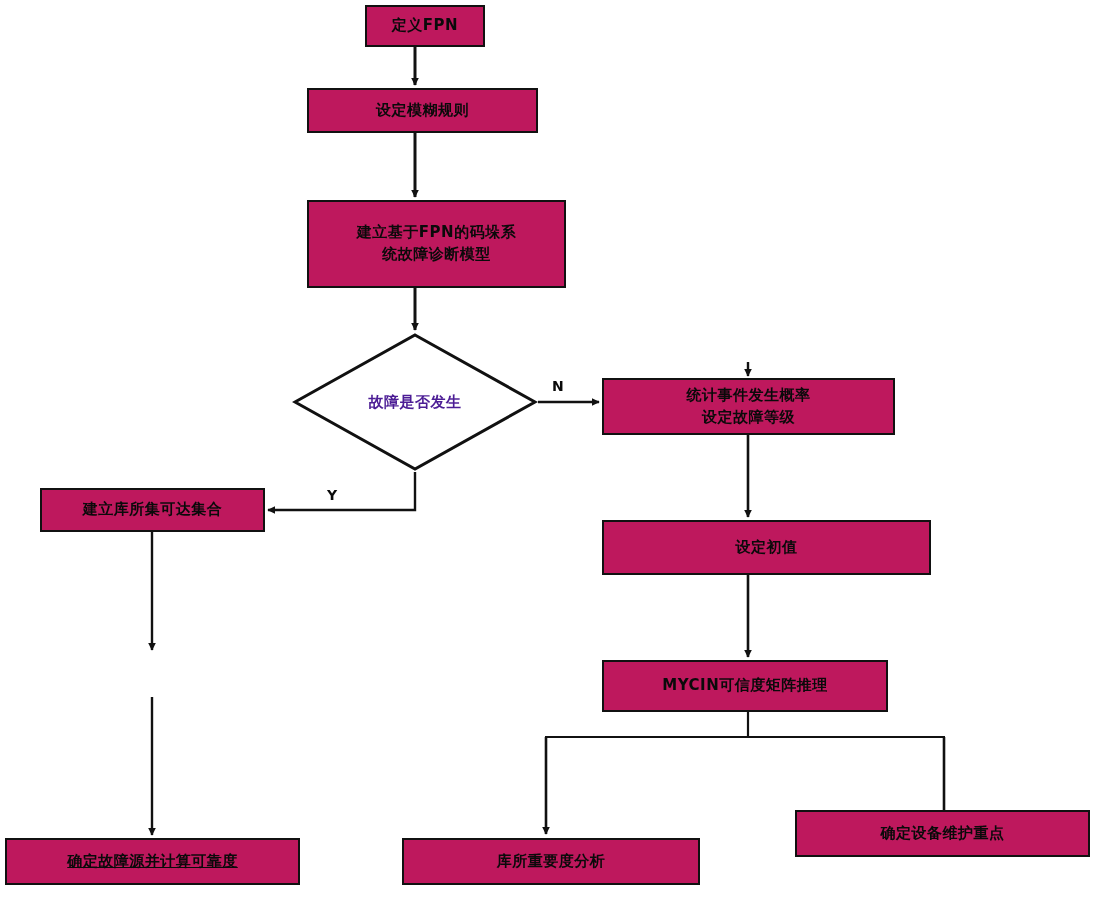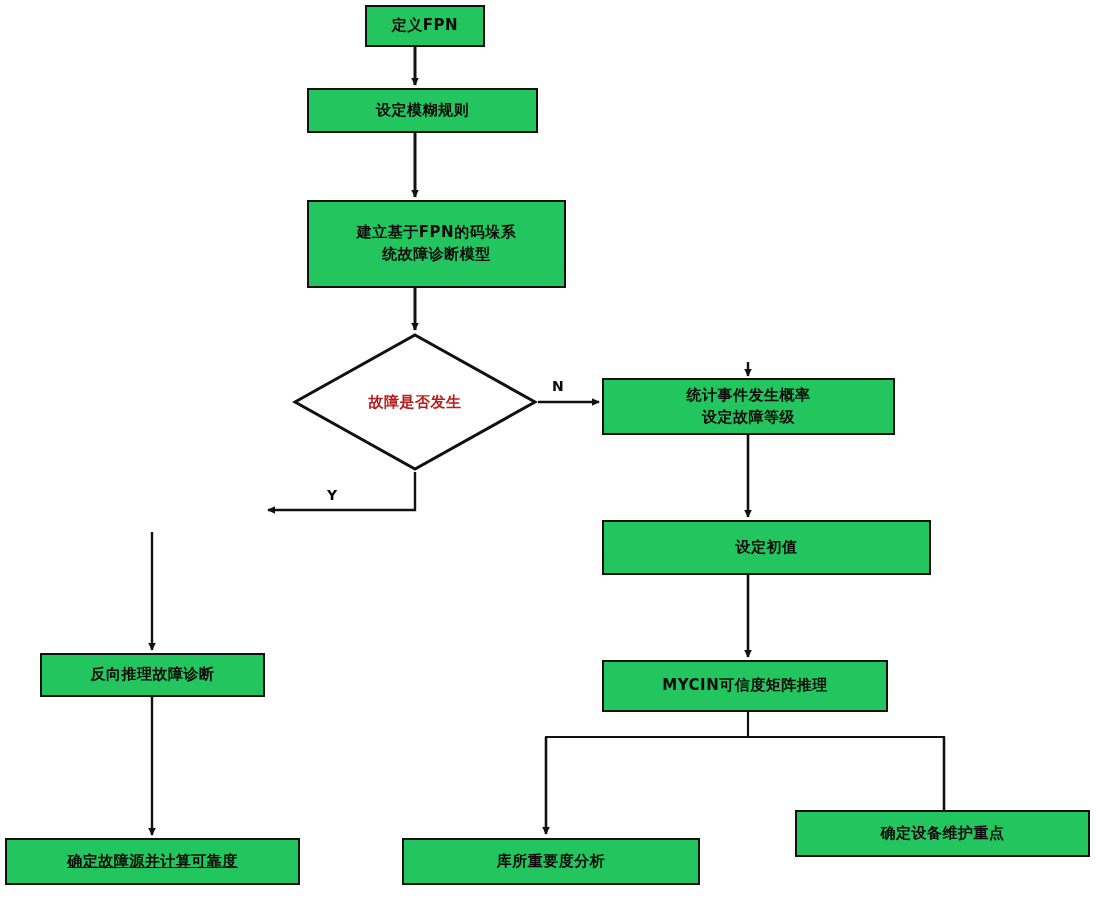--- a/index.html
+++ b/index.html
@@ -8,21 +8,21 @@
     width:1100px;height:903px;
     background:#ffffff;
     font-family:"DejaVu Sans","Liberation Sans",sans-serif;
     overflow:hidden;
   }
   #svg-layer{position:absolute;left:0;top:0;width:1100px;height:903px;}
   .node{
     position:absolute;
     box-sizing:border-box;
     border:2px solid #111111;
-    background:#22c55e;
+    background:#be185d;
     display:flex;
     align-items:center;
     justify-content:center;
     text-align:center;
     color:#0a0a0a;
     font-weight:700;
     font-size:15px;
     line-height:1.45;
     letter-spacing:0.5px;
     z-index:3;
@@ -31,21 +31,21 @@
   .node .lines span{display:block;white-space:nowrap;}
   .diamond-wrap{
     position:absolute;
     z-index:3;
   }
   .diamond-wrap .dtext{
     position:absolute;
     left:0;top:0;
     width:100%;height:100%;
     display:flex;align-items:center;justify-content:center;
-    color:#b91c1c;font-weight:700;font-size:15px;
+    color:#4c1d95;font-weight:700;font-size:15px;
     letter-spacing:0.5px;white-space:nowrap;
   }
   .branch-label{
     position:absolute;
     font-weight:700;
     font-size:14px;
     color:#0a0a0a;
     z-index:4;
   }
 </style>
@@ -125,26 +125,26 @@
       <span>设定初值</span>
     </span>
   </div>
 
   <div class="node" style="left:602px;top:660px;width:286px;height:52px;">
     <span class="lines">
       <span>MYCIN可信度矩阵推理</span>
     </span>
   </div>
 
-
-  <div class="node" style="left:40px;top:653px;width:225px;height:44px;">
+  <div class="node" style="left:40px;top:488px;width:225px;height:44px;">
     <span class="lines">
-      <span>反向推理故障诊断</span>
+      <span>建立库所集可达集合</span>
     </span>
   </div>
+
 
   <div class="node" style="left:5px;top:838px;width:295px;height:47px;text-decoration:underline;">
     <span class="lines">
       <span>确定故障源并计算可靠度</span>
     </span>
   </div>
 
   <div class="node" style="left:402px;top:838px;width:298px;height:47px;">
     <span class="lines">
       <span>库所重要度分析</span>

